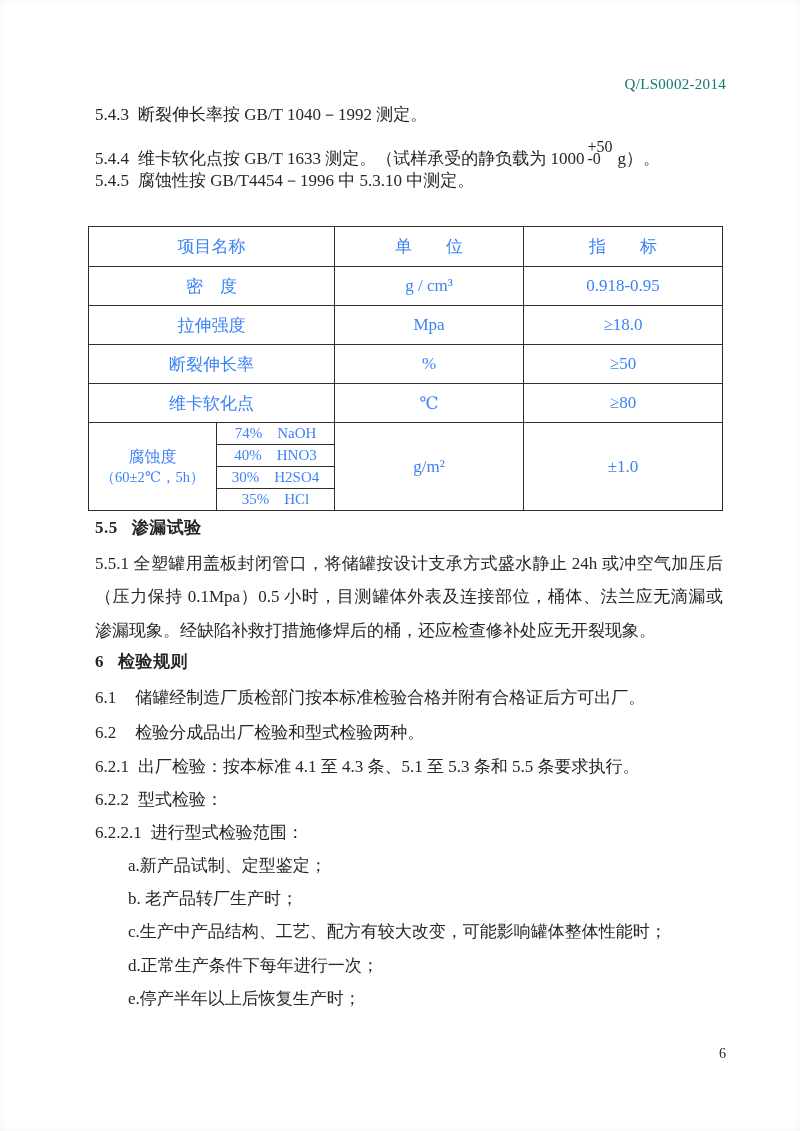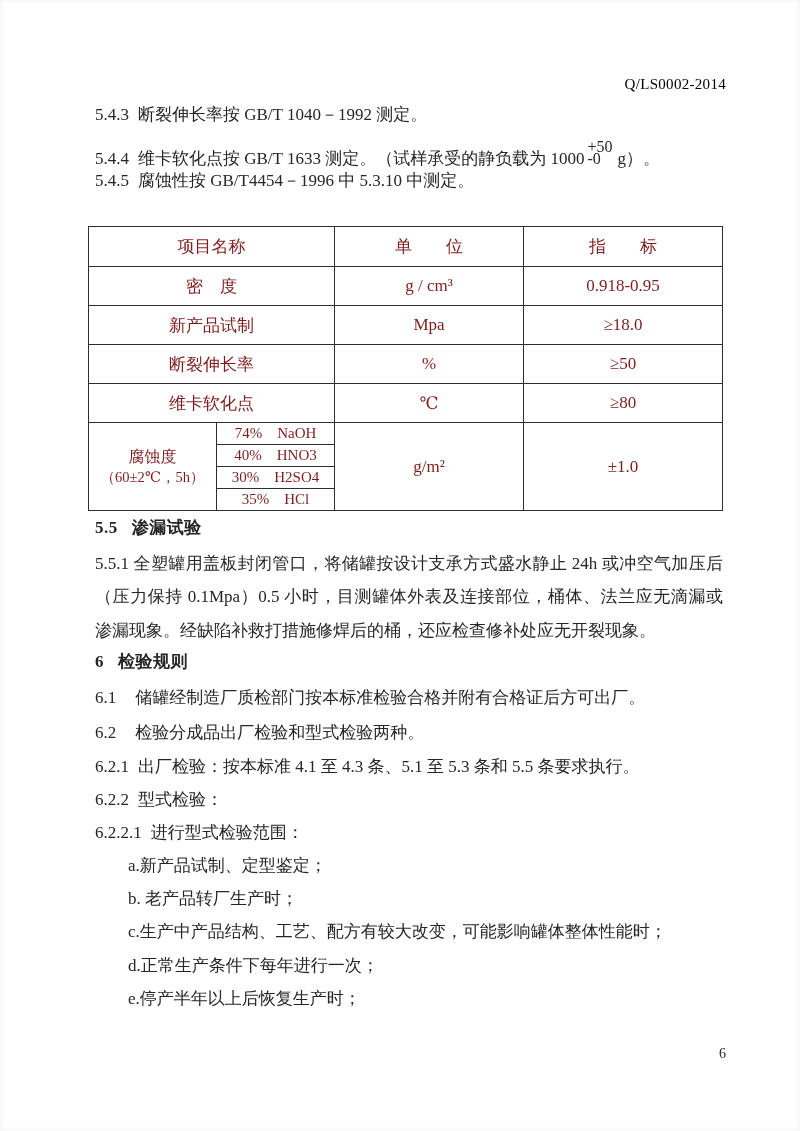--- a/index.html
+++ b/index.html
@@ -9,40 +9,40 @@
     background:#ffffff;
     overflow:hidden;
     font-family:"Liberation Serif","DejaVu Serif",serif;
     color:#262626;
     box-shadow: inset 0 0 6px rgba(0,0,0,0.06);
   }
   .abs { position:absolute; }
   .doc-code {
     top:76px; right:74px;
     font-size:15px; letter-spacing:0.3px;
-    color:#000000; font-weight:400;
+    color:#0f766e; font-weight:400;
   }
   .clause { left:95px; width:630px; font-size:17px; line-height:22px; white-space:nowrap; }
   .cnum { margin-right:9px; }
   .cnum.gap-w { margin-right:19px; }
   .tol {
     display:inline-block; vertical-align:baseline;
     font-size:16px; line-height:12px; text-align:left;
     margin:0 5px 0 3px;
   }
   .tol div { height:12px; }
   .tbl-caption {
     left:88px; top:198px; width:634px;
     text-align:center; font-size:16px; line-height:22px;
   }
   table.spec-table {
     position:absolute; left:88px; top:226px;
     border-collapse:collapse; table-layout:fixed;
     width:634px;
-    font-size:17px; color:#7f1d1d;
+    font-size:17px; color:#3b82f6;
   }
   table.spec-table td {
     border:1px solid #2e2e2e;
     text-align:center; vertical-align:middle;
     padding:0; overflow:hidden;
   }
   tr.row-main { height:39px; }
   tr.row-head { height:40px; }
   tr.row-sub  { height:22px; }
   td.chem { font-size:15px; }
@@ -96,21 +96,21 @@
         <td colspan="2">项目名称</td>
         <td>单　　位</td>
         <td>指　　标</td>
       </tr>
       <tr class="row-main">
         <td colspan="2">密　度</td>
         <td>g / cm³</td>
         <td>0.918-0.95</td>
       </tr>
       <tr class="row-main">
-        <td colspan="2">新产品试制</td>
+        <td colspan="2">拉伸强度</td>
         <td>Mpa</td>
         <td>≥18.0</td>
       </tr>
       <tr class="row-main">
         <td colspan="2">断裂伸长率</td>
         <td>%</td>
         <td>≥50</td>
       </tr>
       <tr class="row-main">
         <td colspan="2">维卡软化点</td>

